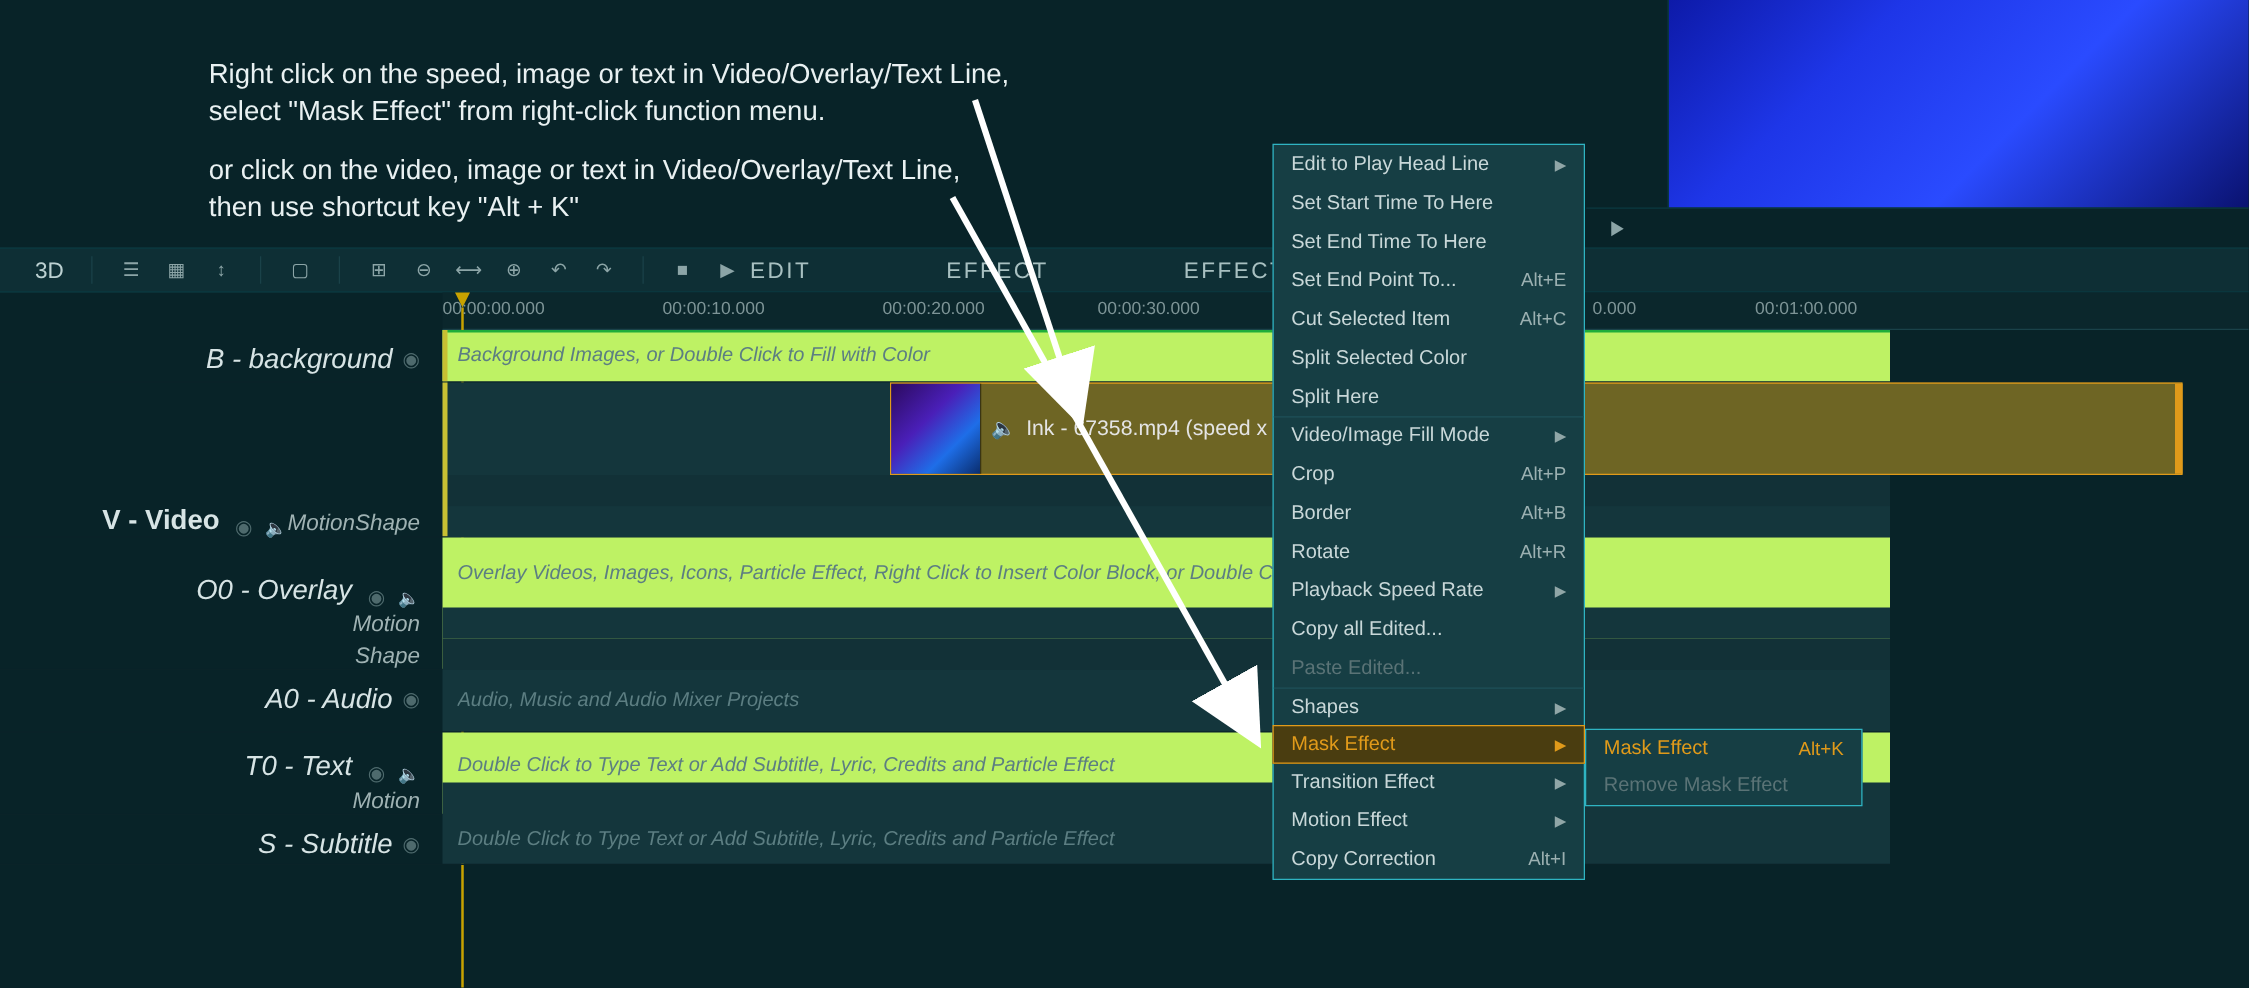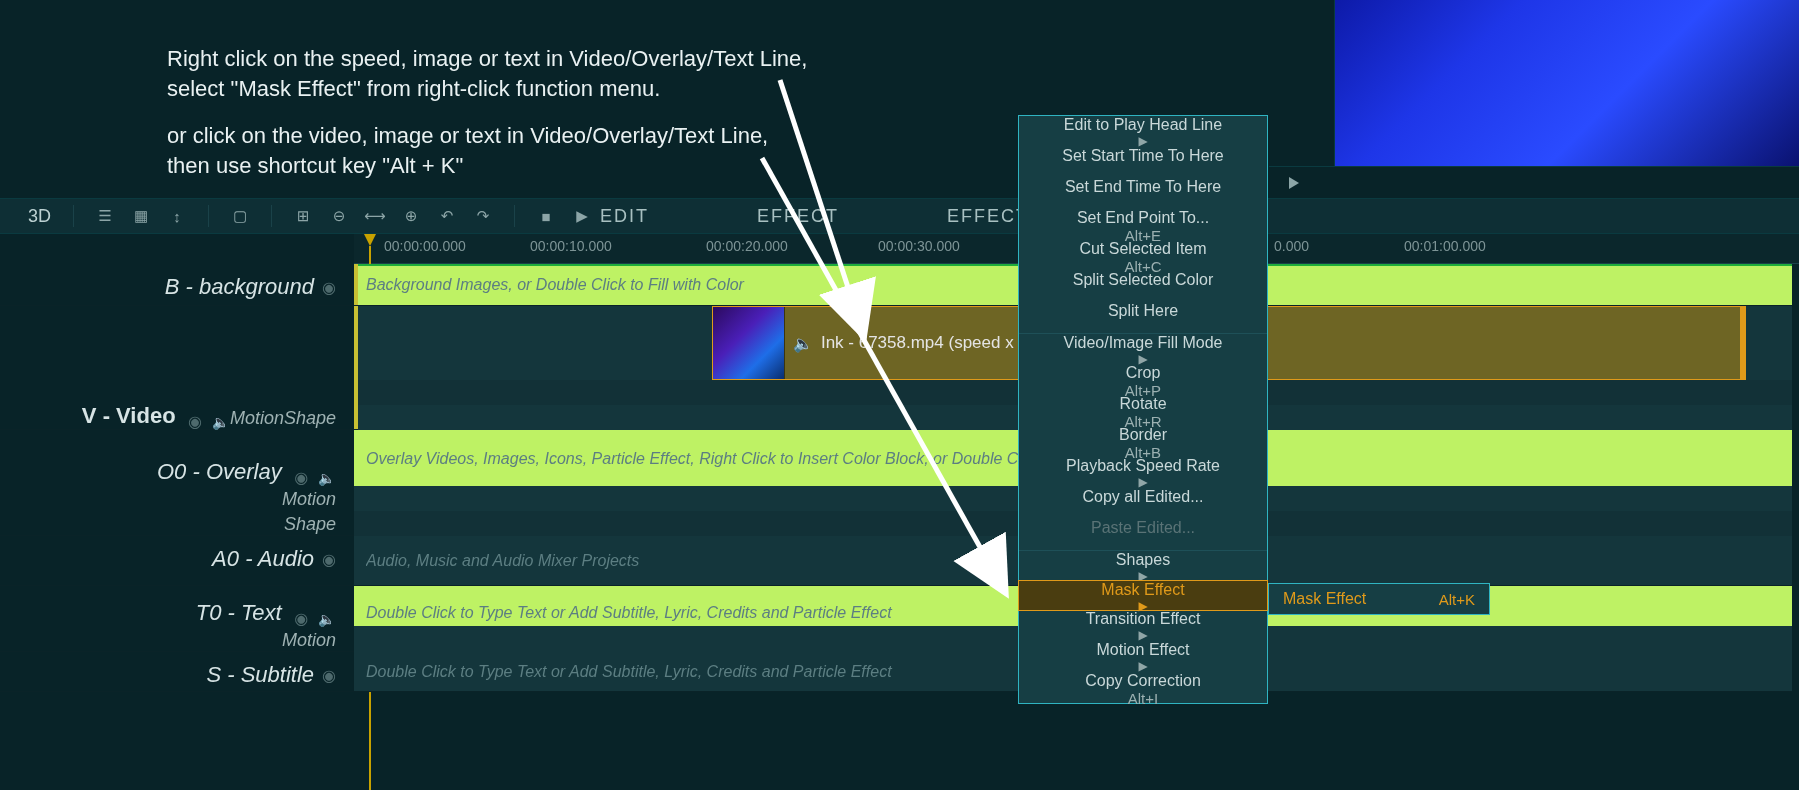--- a/index.html
+++ b/index.html
@@ -25,21 +25,21 @@
   .toolbar .tb-right span { font-size:18px; letter-spacing:2px; color:#a8c0c1; }
 
   
   .ruler { position:absolute; left:354px; top:234px; right:0; height:30px; background:#0b272c; border-bottom:1px solid #1a4249; }
   .ruler .tick { position:absolute; top:4px; font-size:14px; color:#7d9496; white-space:nowrap; }
   .ruler .playhead { position:absolute; left:10px; top:0; width:12px; height:14px; }
   .ruler .playhead::before { content:""; position:absolute; left:0; top:0; width:0;height:0;border-left:6px solid transparent;border-right:6px solid transparent;border-top:12px solid #c8a200; }
   .ruler .playline { position:absolute; left:15px; top:12px; width:2px; height:560px; background:#c8a200; }
 
   
-  .tracks { position:absolute; left:0; top:264px; width:1792px; bottom:0; }
+  .tracks { position:absolute; left:0; top:264px; width:1512px; bottom:0; }
   .track-row { position:relative; width:100%; border-bottom:1px solid #0a2328; }
   .track-header { position:absolute; left:0; top:0; width:354px; height:100%; display:flex; align-items:flex-start; justify-content:flex-end; padding:10px 18px 0 0; text-align:right; }
   .track-header .th-label { font-size:22px; font-style:italic; color:#d7e4e5; }
   .track-header .eye { color:#4e6a6d; font-size:16px; margin-left:8px; position:relative; top:4px;}
   .track-header .spk { color:#4e6a6d; font-size:14px; margin-left:6px; position:relative; top:4px;}
   .track-header .sub { display:block; font-style:italic; font-size:18px; color:#9fb2b3; margin-top:4px; }
   .track-lane { position:absolute; left:354px; right:0; top:0; height:100%; background:#14363c; }
   .track-lane.alt { background:#bef264; }
   .track-lane .hint { position:absolute; left:12px; top:50%; transform:translateY(-50%); font-size:16px; font-style:italic; color:#5c7e82; white-space:nowrap; overflow:hidden; text-overflow:ellipsis; right:20px; }
   .yellow-edge { position:absolute; left:354px; top:0; width:4px; height:100%; background:#c8c033; }
@@ -47,21 +47,21 @@
   
   .clip { position:absolute; left:358px; top:0; height:74px; width:1034px; background:#6e6524; border:1px solid #e09a1a; display:flex; align-items:center; }
   .clip .thumb { width:72px; height:72px; background:linear-gradient(135deg,#2b0a5e,#4a1fb8 40%,#1e6ee8 70%,#0a2d6e); border-right:1px solid #3a3512; }
   .clip .spk-icon { margin:0 8px; color:#c7c07a; }
   .clip .clip-label { color:#e4e4e4; font-size:17px; }
   .clip .rhandle { position:absolute; right:-1px; top:0; width:6px; height:100%; background:#e09a1a; }
   .gline { position:absolute; left:354px; right:0; height:2px; background:#1fae3a; }
 
   
   .ctx { position:absolute; left:1018px; top:115px; width:250px; background:#163e44; border:1px solid #2fb4c2; font-size:16px; color:#c9d8d9; }
-  .ctx .mi { position:relative; height:31px; display:flex; align-items:center; padding:0 14px; justify-content:space-between;flex-direction:column; }
+  .ctx .mi { position:relative; height:31px; display:flex; align-items:center; padding:0 14px; justify-content:space-between; }
   .ctx .mi.sep-above { border-top:1px solid #1e5058; }
   .ctx .mi.hl { background:#4a3d10; color:#e09a1a; border:1px solid #e09a1a; margin:-1px; }
   .ctx .mi .arrow { font-size:12px; color:#90a6a7; }
   .ctx .mi.hl .arrow { color:#e09a1a; }
   .ctx .mi .sc { color:#9bb0b1; font-size:15px; }
   .ctx .mi.disabled { color:#5a7376; }
 
   .sub-ctx { position:absolute; left:1268px; top:583px; width:222px; background:#163e44; border:1px solid #2fb4c2; font-size:16px; }
   .sub-ctx .mi { height:30px; display:flex; align-items:center; padding:0 14px; justify-content:space-between; }
   .sub-ctx .mi.hl { color:#e09a1a; }
@@ -110,21 +110,21 @@
     <span>EDIT</span>
     <span>EFFECT</span>
     <span>EFFECT</span>
     <span>VIEW</span>
   </div>
 </div>
 
 <div class="ruler">
   <div class="playhead"></div>
   <div class="playline"></div>
-  <span class="tick" style="left:30px">00:00:00.000</span>
+  <span class="tick" style="left:0">00:00:00.000</span>
   <span class="tick" style="left:176px">00:00:10.000</span>
   <span class="tick" style="left:352px">00:00:20.000</span>
   <span class="tick" style="left:524px">00:00:30.000</span>
   <span class="tick" style="left:920px">0.000</span>
   <span class="tick" style="left:1050px">00:01:00.000</span>
 </div>
 
 <div class="tracks">
 
   <div class="track-row" style="height:42px">
@@ -243,26 +243,26 @@
     </div>
     <div class="mi sep-above">
       <span>Video/Image Fill Mode</span>
       <span class="arrow">▶</span>
     </div>
     <div class="mi">
       <span>Crop</span>
       <span class="sc">Alt+P</span>
     </div>
     <div class="mi">
+      <span>Border</span>
+      <span class="sc">Alt+B</span>
+    </div>
+    <div class="mi">
       <span>Rotate</span>
       <span class="sc">Alt+R</span>
-    </div>
-    <div class="mi">
-      <span>Border</span>
-      <span class="sc">Alt+B</span>
     </div>
     <div class="mi">
       <span>Playback Speed Rate</span>
       <span class="arrow">▶</span>
     </div>
     <div class="mi">
       <span>Copy all Edited...</span>
     </div>
     <div class="mi disabled">
       <span>Paste Edited...</span>
@@ -285,20 +285,23 @@
     </div>
     <div class="mi">
       <span>Copy Correction</span>
       <span class="sc">Alt+I</span>
     </div>
   </div>
 <div class="sub-ctx" id="subctx">
     <div class="mi hl">
       <span>Mask Effect</span>
       <span class="sc">Alt+K</span>
+    </div>
+    <div class="mi disabled">
+      <span>Remove Mask Effect</span>
     </div>
   </div>
 
 <svg class="arrows">
   <defs>
     <marker id="ah" markerWidth="14" markerHeight="14" refX="10" refY="6" orient="auto">
       <path d="M0,0 L12,6 L0,12 Z" fill="#ffffff"></path>
     </marker>
   </defs>
   <line x1="780" y1="80" x2="863" y2="333" stroke="#ffffff" stroke-width="5" marker-end="url(#ah)"></line>

